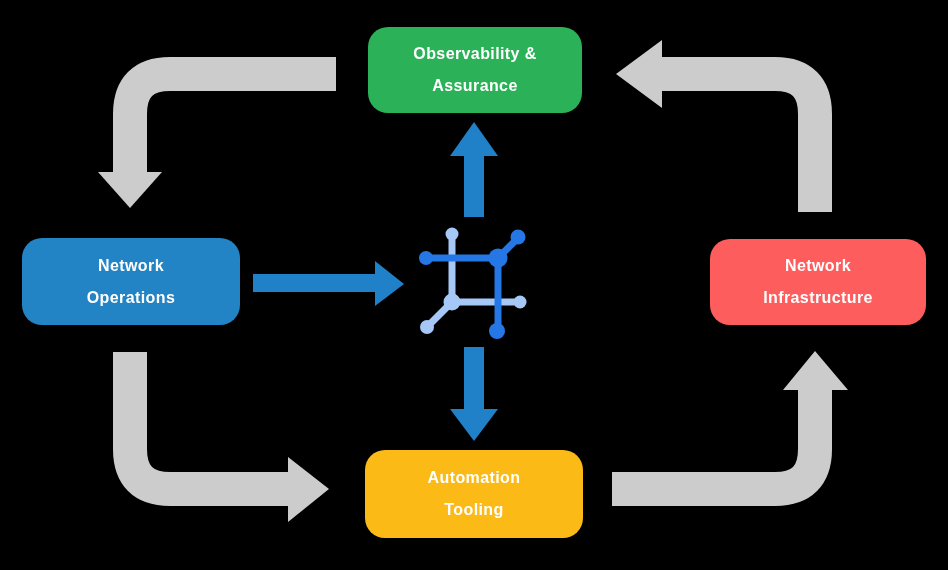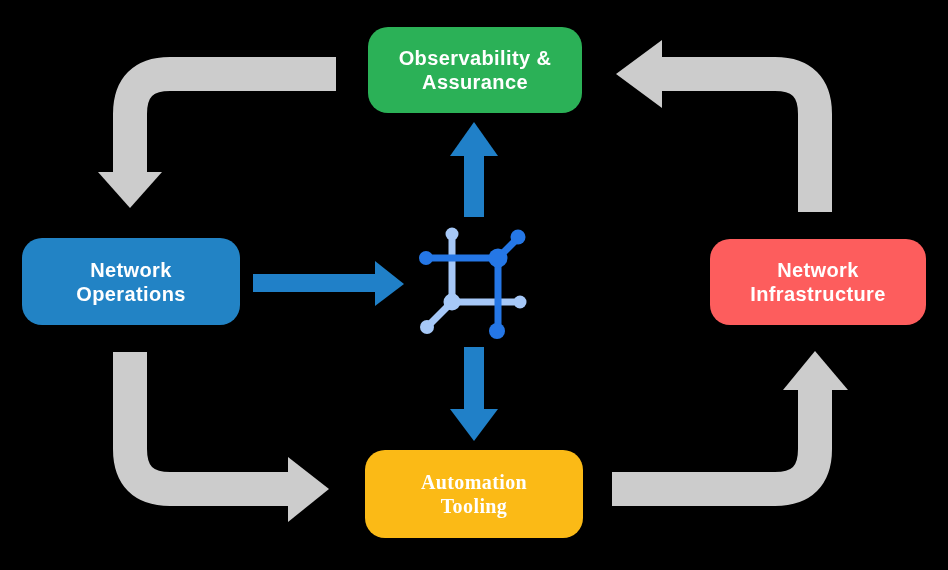--- a/index.html
+++ b/index.html
@@ -21,30 +21,30 @@
   .icon circle{fill:currentColor;stroke:none;}
   
   .box{
     position:absolute;
     border-radius:20px;
     display:flex;align-items:center;justify-content:center;
     text-align:center;
   }
   .box .lbl{
     color:#ffffff;
-    font-size:20px;
+    font-size:16px;
     font-weight:600;
-    line-height:24px;
+    line-height:32px;
     letter-spacing:0.4px;
     white-space:pre-line;
   }
   .box-observability{left:368px;top:27px;width:214px;height:86px;}
   .box-netops{left:22px;top:238px;width:218px;height:87px;}
   .box-netinfra{left:710px;top:239px;width:216px;height:86px;}
-  .box-autotool{left:365px;top:450px;width:218px;height:88px;font-family:Liberation Serif, serif;}
+  .box-autotool{left:365px;top:450px;width:218px;height:88px;}
 </style>
 </head>
 <body>
 
 <div class="canvas" style="background-color: rgb(0, 0, 0);">
 
   <svg class="layer" width="948" height="570" viewBox="0 0 948 570">
 
     <g class="cyc" style="color: rgb(204, 204, 204);">
       <g>

